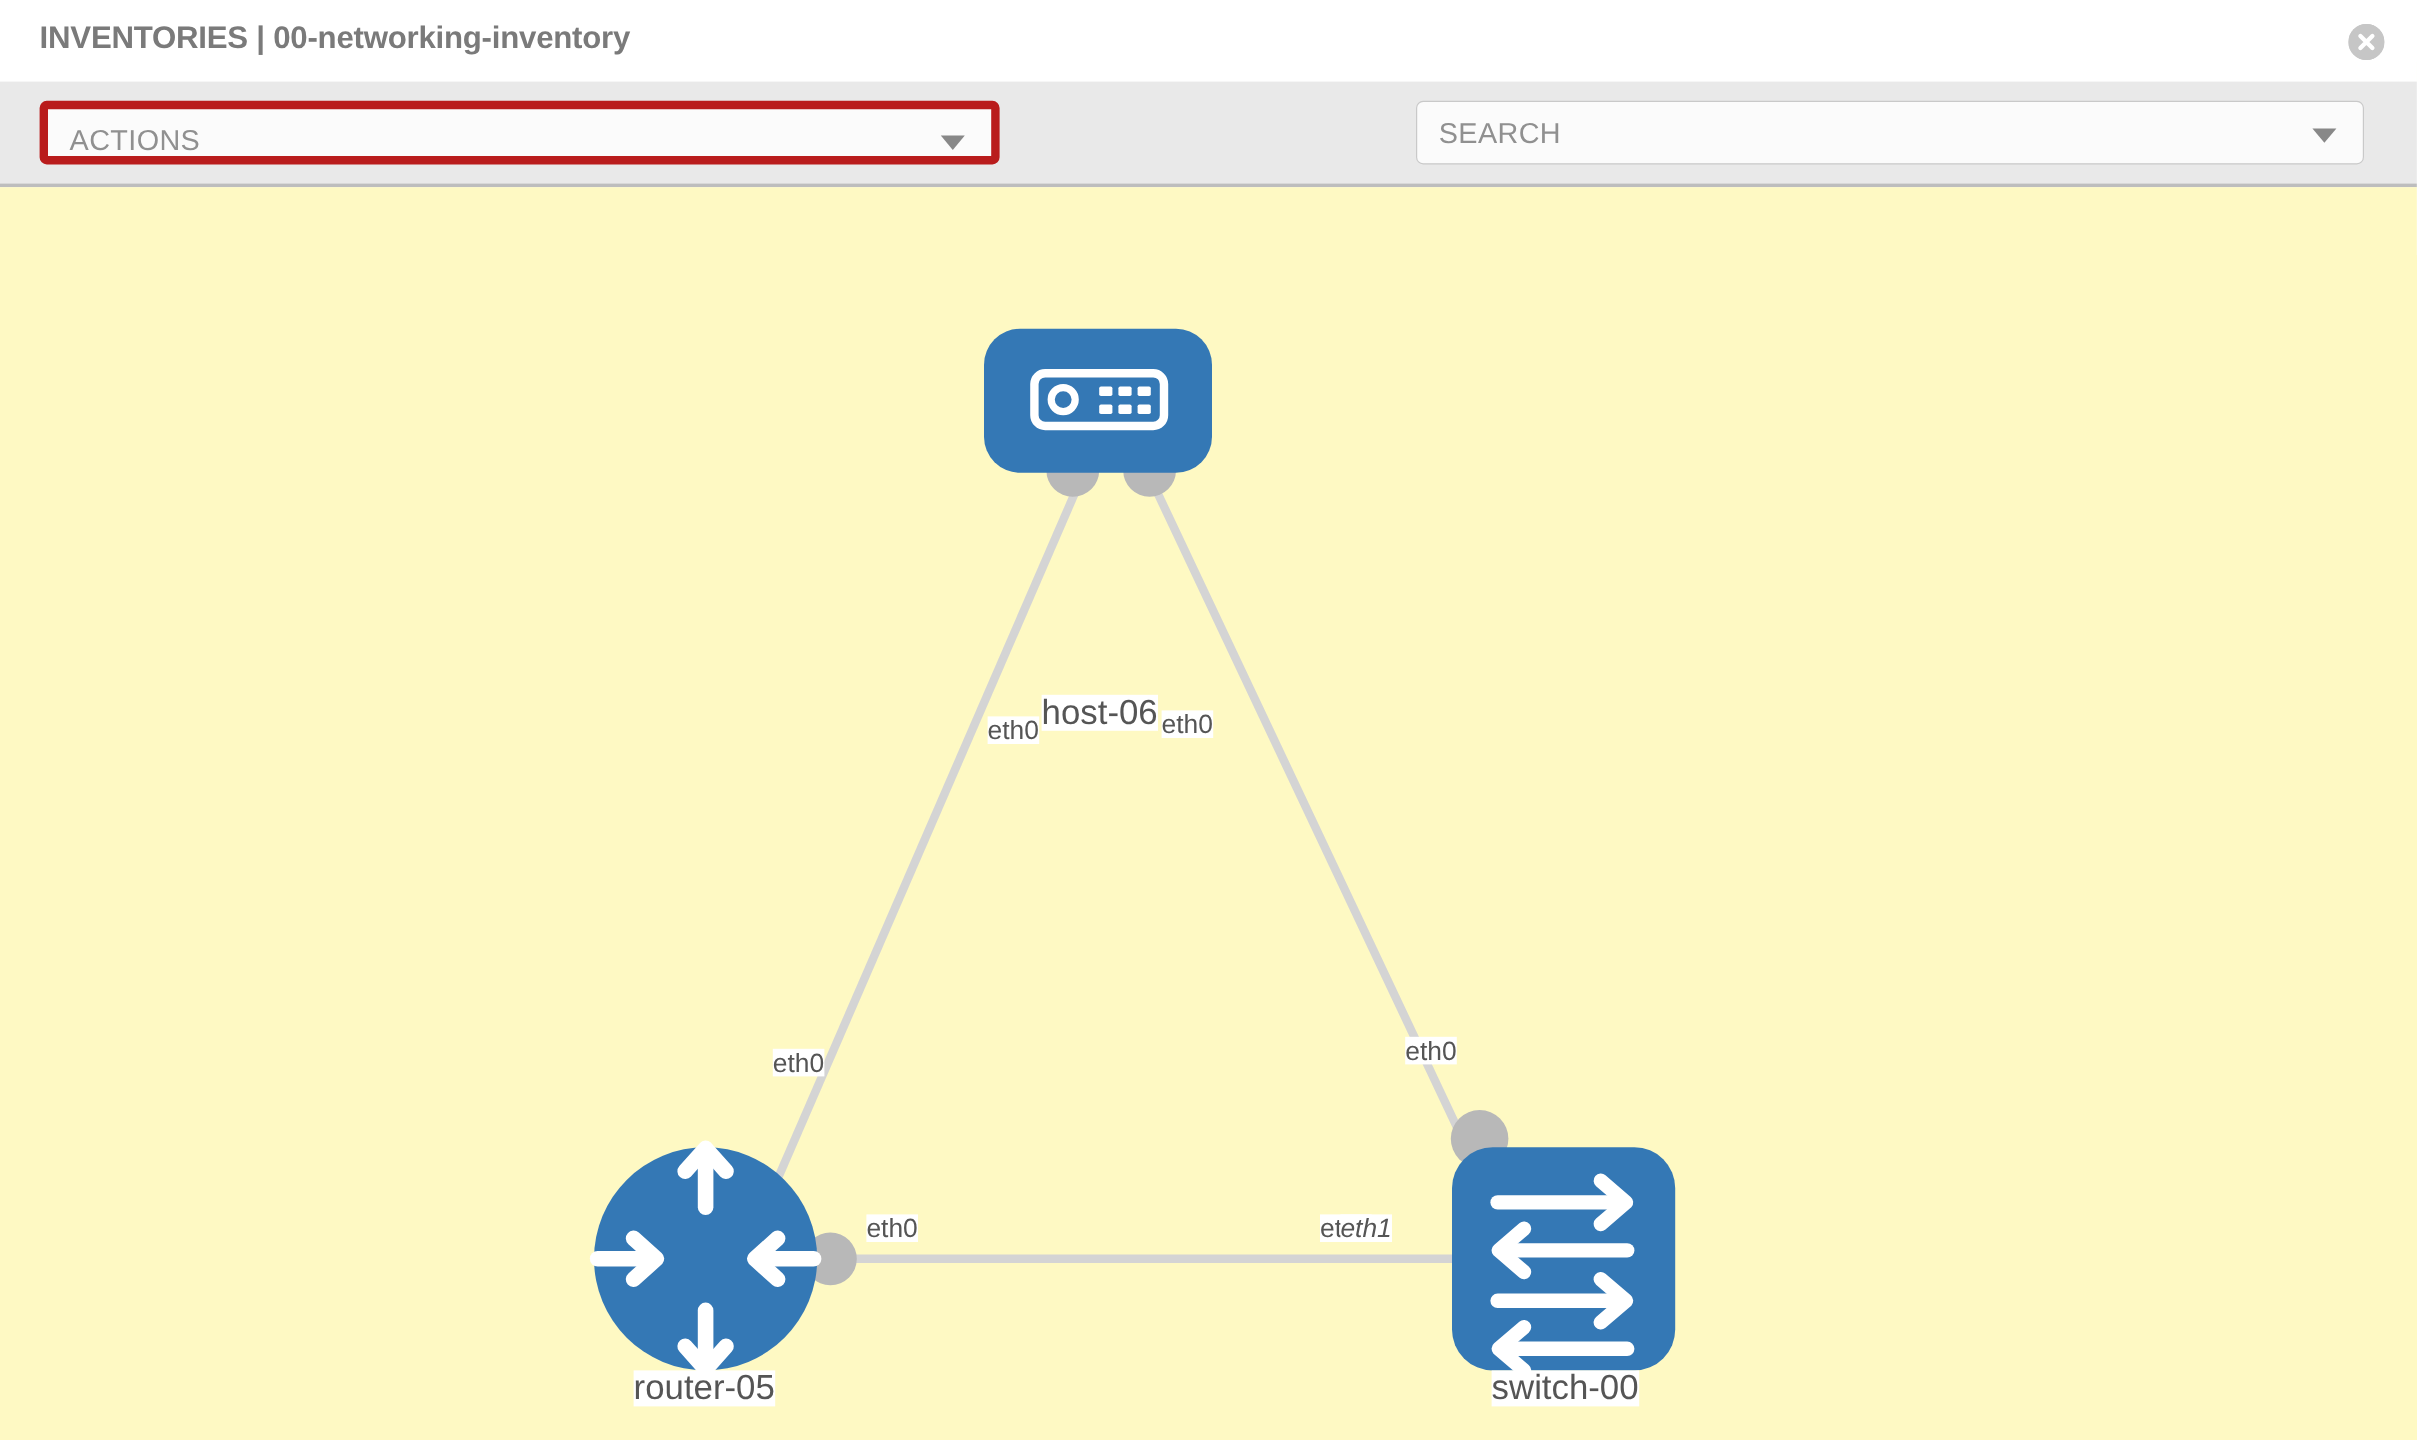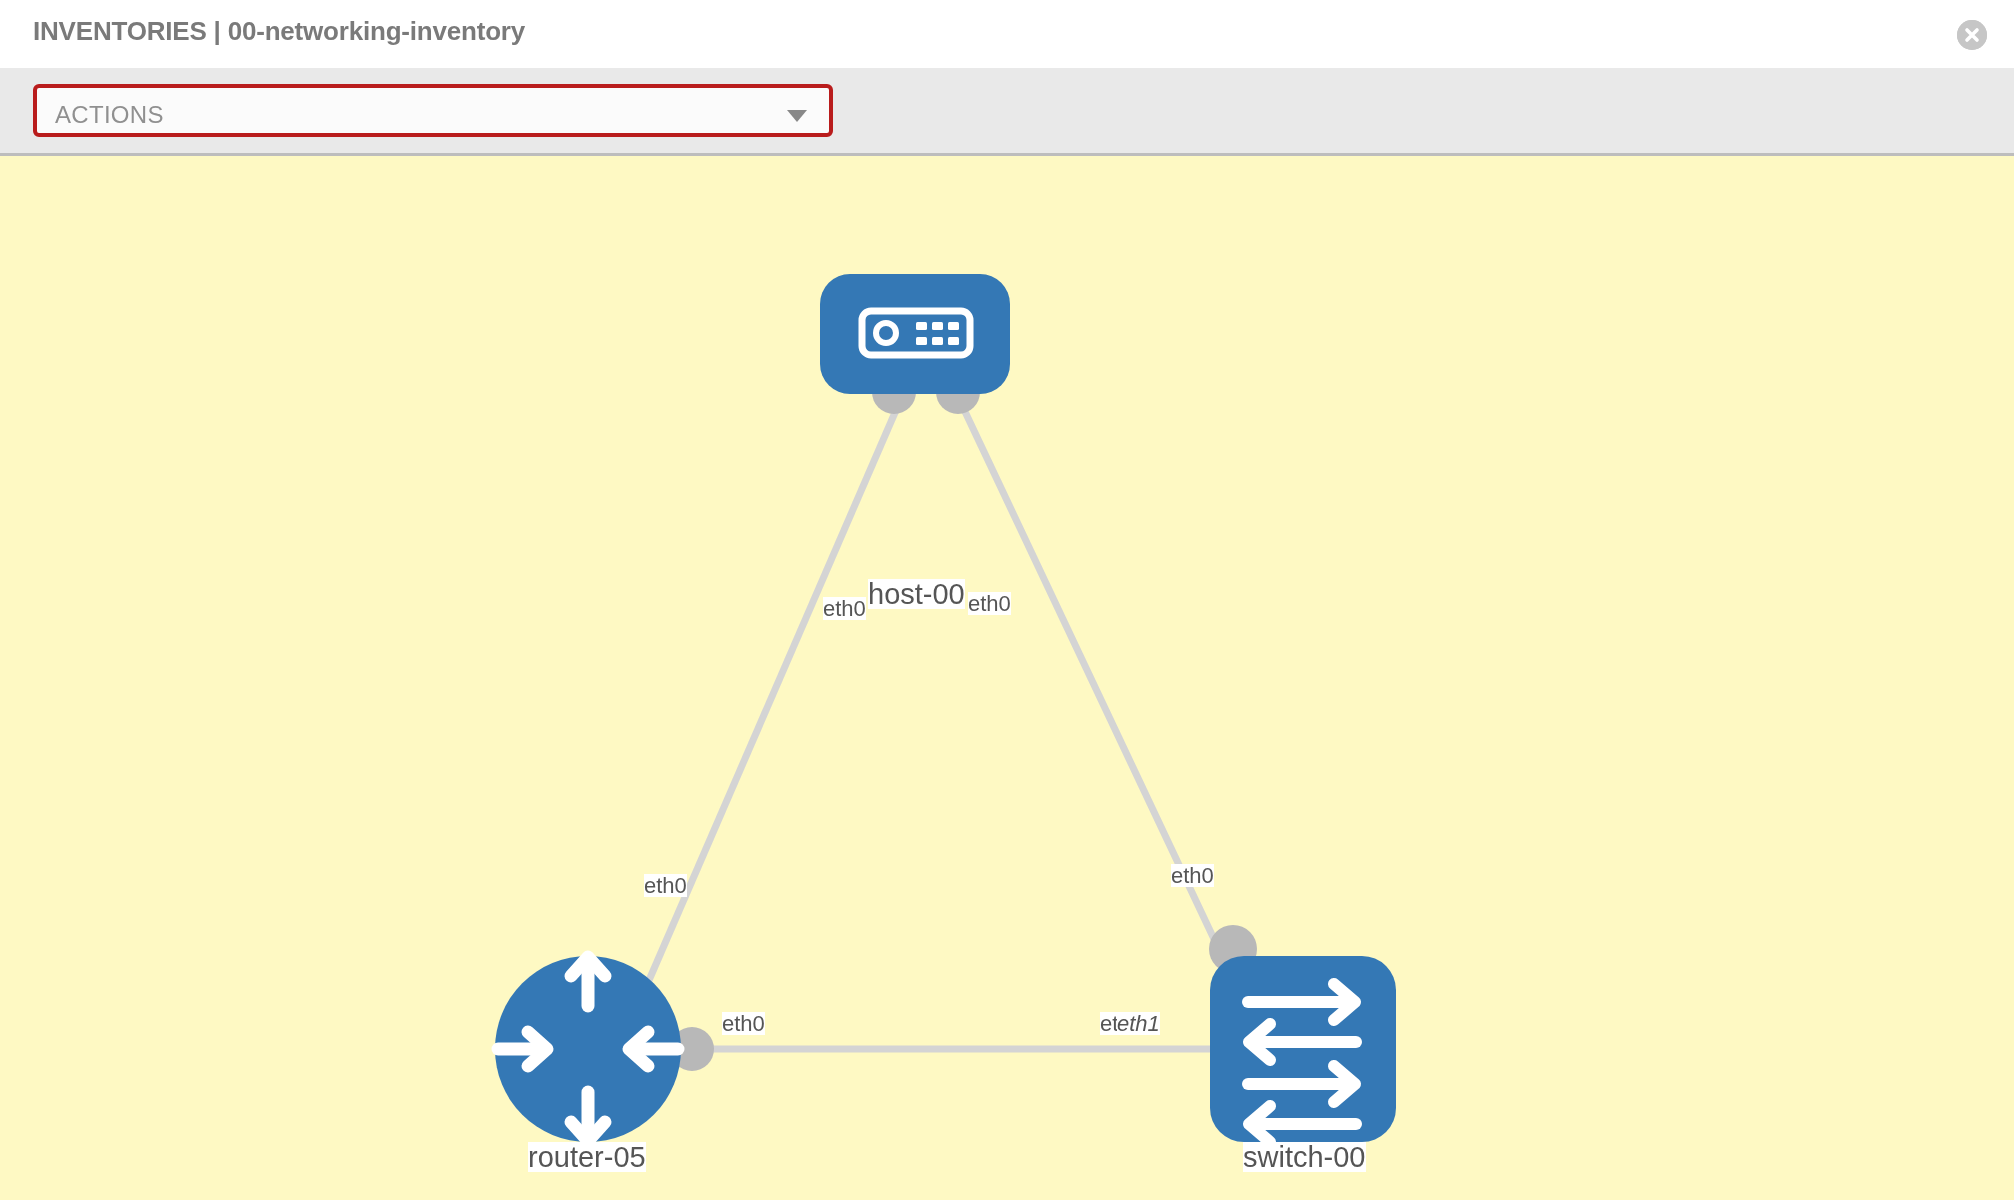--- a/index.html
+++ b/index.html
@@ -56,21 +56,21 @@
     border-bottom: 3px solid #bdbdbd;
     box-sizing: border-box;
   }
   .actions-select {
     position: absolute;
     left: 33px;
     top: 16px;
     width: 800px;
     height: 53px;
     background: #fbfbfb;
-    border: 4px solid #b91c1c;
+    border: 7px solid #b91c1c;
     border-radius: 6px;
     box-sizing: border-box;
     cursor: pointer;
   }
   .actions-select .sel-label {
     position: absolute;
     left: 18px;
     top: 13px;
     font-size: 24px;
     color: #909090;
@@ -174,20 +174,24 @@
     <svg width="44" height="44" viewBox="0 0 44 44" aria-hidden="true">
       <g fill="none" stroke="#80869a" stroke-width="4.2" stroke-linecap="round">
         <circle cx="16" cy="16" r="8.2"></circle>
         <path d="M21.8 21.8 L36 36"></path>
         <path d="M31 31 L35.5 26.8"></path>
         <path d="M36 36 L40 32"></path>
       </g>
     </svg>
   </div>
 
+  <div class="search-select">
+    <span class="sel-label">SEARCH</span>
+    <span class="caret"></span>
+  </div>
 
 </div>
 
 <div class="canvas">
 
   <svg class="graph" width="2014" height="1044" aria-hidden="true">
 
     <g stroke="#d4d4d4" stroke-width="7" fill="none">
       <line x1="900" y1="245" x2="640" y2="845"></line>
       <line x1="960" y1="245" x2="1222" y2="800"></line>
@@ -250,17 +254,17 @@
   </svg>
 
   <div class="node-label port" style="left:823px; top:441px;">eth0</div>
   <div class="node-label port" style="left:968px; top:436px;">eth0</div>
   <div class="node-label port" style="left:644px; top:718px;">eth0</div>
   <div class="node-label port" style="left:1171px; top:708px;">eth0</div>
   <div class="node-label port" style="left:722px; top:856px;">eth0</div>
   <div class="node-label port" style="left:1100px; top:856px;">eth0</div>
   <div class="node-label port" style="left:1117px; top:856px;font-style:italic;">eth1</div>
 
-  <div class="node-label big" style="left:868px; top:423px;">host-00</div>
+  <div class="node-label big" style="left:868px; top:423px;">host-06</div>
   <div class="node-label big" style="left:528px; top:986px;">router-05</div>
   <div class="node-label big" style="left:1243px; top:986px;">switch-00</div>
 
 </div>
 
 </body></html>

